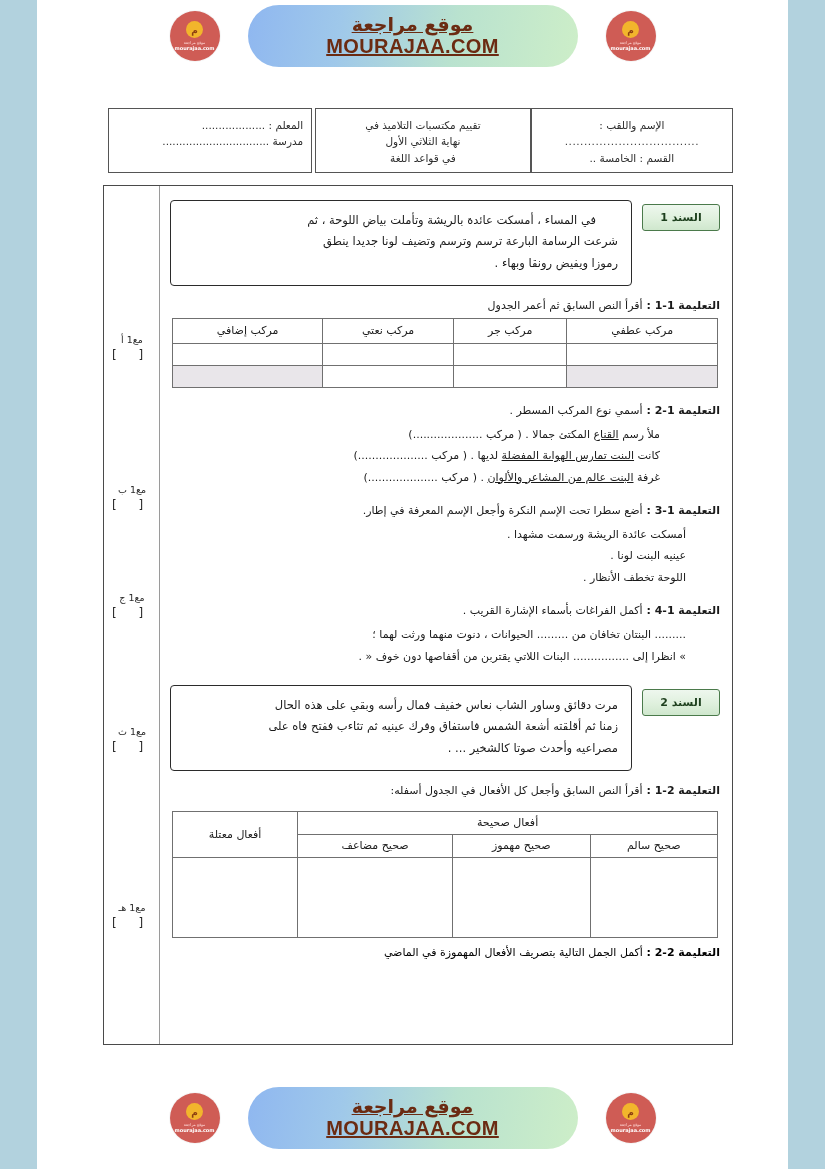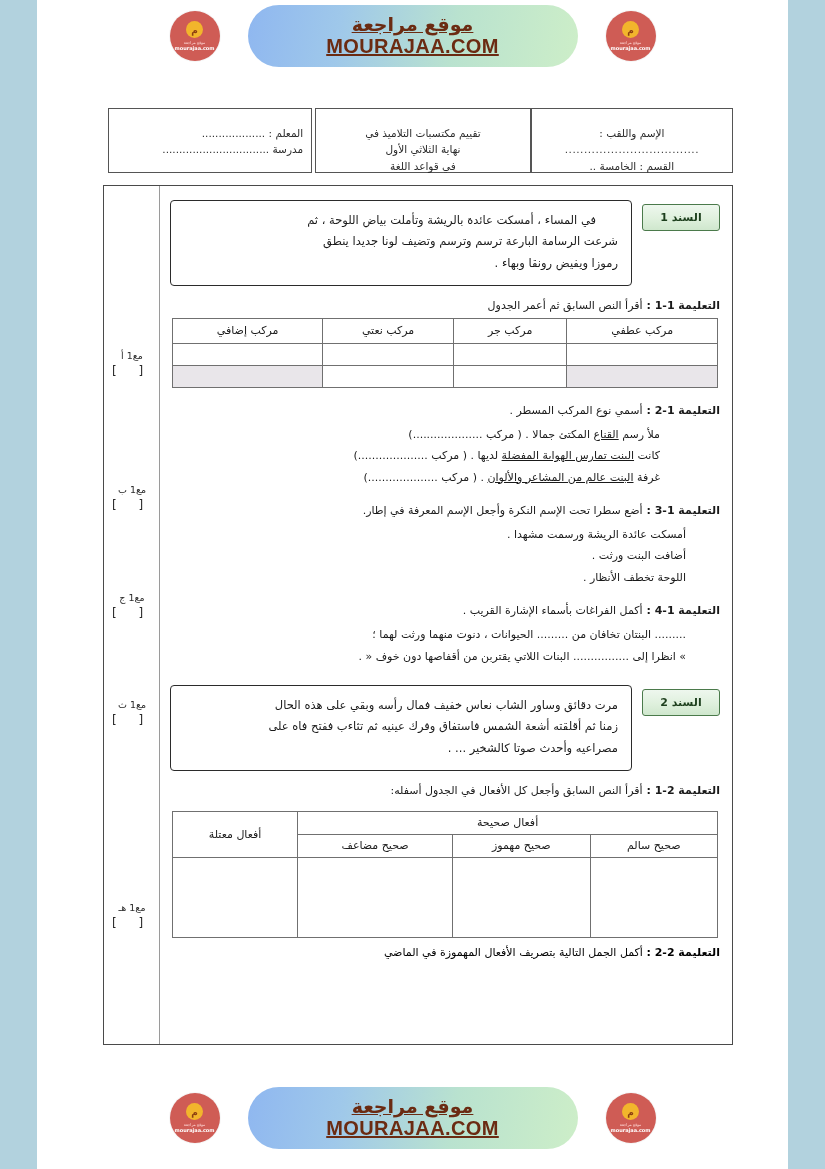--- a/index.html
+++ b/index.html
@@ -70,21 +70,21 @@
   
   .hdr-table {
     position: absolute;
     left: 66px; top: 108px;
     width: 630px; height: 65px;
     display: flex;
     direction: rtl;
   }
   .hdr-cell {
     border: 1.4px solid #555;
-    padding: 16px 8px 4px 8px;
+    padding: 8px 8px 4px 8px;
     font-size: 10.5px; color: #2b2b2b;
     line-height: 1.55;
   }
   .hdr-cell.teacher { width: 212px; text-align: right; margin-left: 5px; }
   .hdr-cell.subject { width: 224px; text-align: center; margin-left: 3px; }
   .hdr-cell.pupil   { width: 210px; text-align: center; }
   .hdr-cell .dots   { color: #3a3a3a; letter-spacing: .5px; display:block; }
   .hdr-cell .ctr    { text-align: center; }
 
   
@@ -214,33 +214,33 @@
     <div class="hdr-cell teacher">
       <div>المعلم : ...................</div>
       <div>مدرسة ................................</div>
     </div>
   </div>
 
   <div class="content">
 
     <div class="gutter-rule"></div>
 
-    <div class="gutter-mark" style="top:164px">
+    <div class="gutter-mark" style="top:148px">
       <div>مع1 أ</div>
       <div class="bx">[     ]</div>
     </div>
     <div class="gutter-mark" style="top:298px">
       <div>مع1 ب</div>
       <div class="bx">[     ]</div>
     </div>
     <div class="gutter-mark" style="top:406px">
       <div>مع1 ج</div>
       <div class="bx">[     ]</div>
     </div>
-    <div class="gutter-mark" style="top:513px">
+    <div class="gutter-mark" style="top:540px">
       <div>مع1 ث</div>
       <div class="bx">[     ]</div>
     </div>
     <div class="gutter-mark" style="top:716px">
       <div>مع1 هـ</div>
       <div class="bx">[     ]</div>
     </div>
 
     <div class="body-col">
 
@@ -308,21 +308,21 @@
         </div>
       </div>
 
       <div class="instr">
         <div class="instr-head instr-line">
           <span class="num">التعليمة 1-3 :</span>
           <span class="txt">أضع سطرا تحت الإسم النكرة وأجعل الإسم المعرفة في إطار.</span>
         </div>
         <div class="lines-block pad-r-1">
           <div class="ln">أمسكت  عائدة  الريشة  ورسمت  مشهدا .</div>
-          <div class="ln">أضافت  البنت  ورثت .</div>
+          <div class="ln">عينيه  البنت  لونا .</div>
           <div class="ln">اللوحة  تخطف  الأنظار .</div>
         </div>
       </div>
 
       <div class="instr">
         <div class="instr-head instr-line">
           <span class="num">التعليمة 1-4 :</span>
           <span class="txt">أكمل الفراغات بأسماء الإشارة القريب .</span>
         </div>
         <div class="lines-block pad-r-1">

